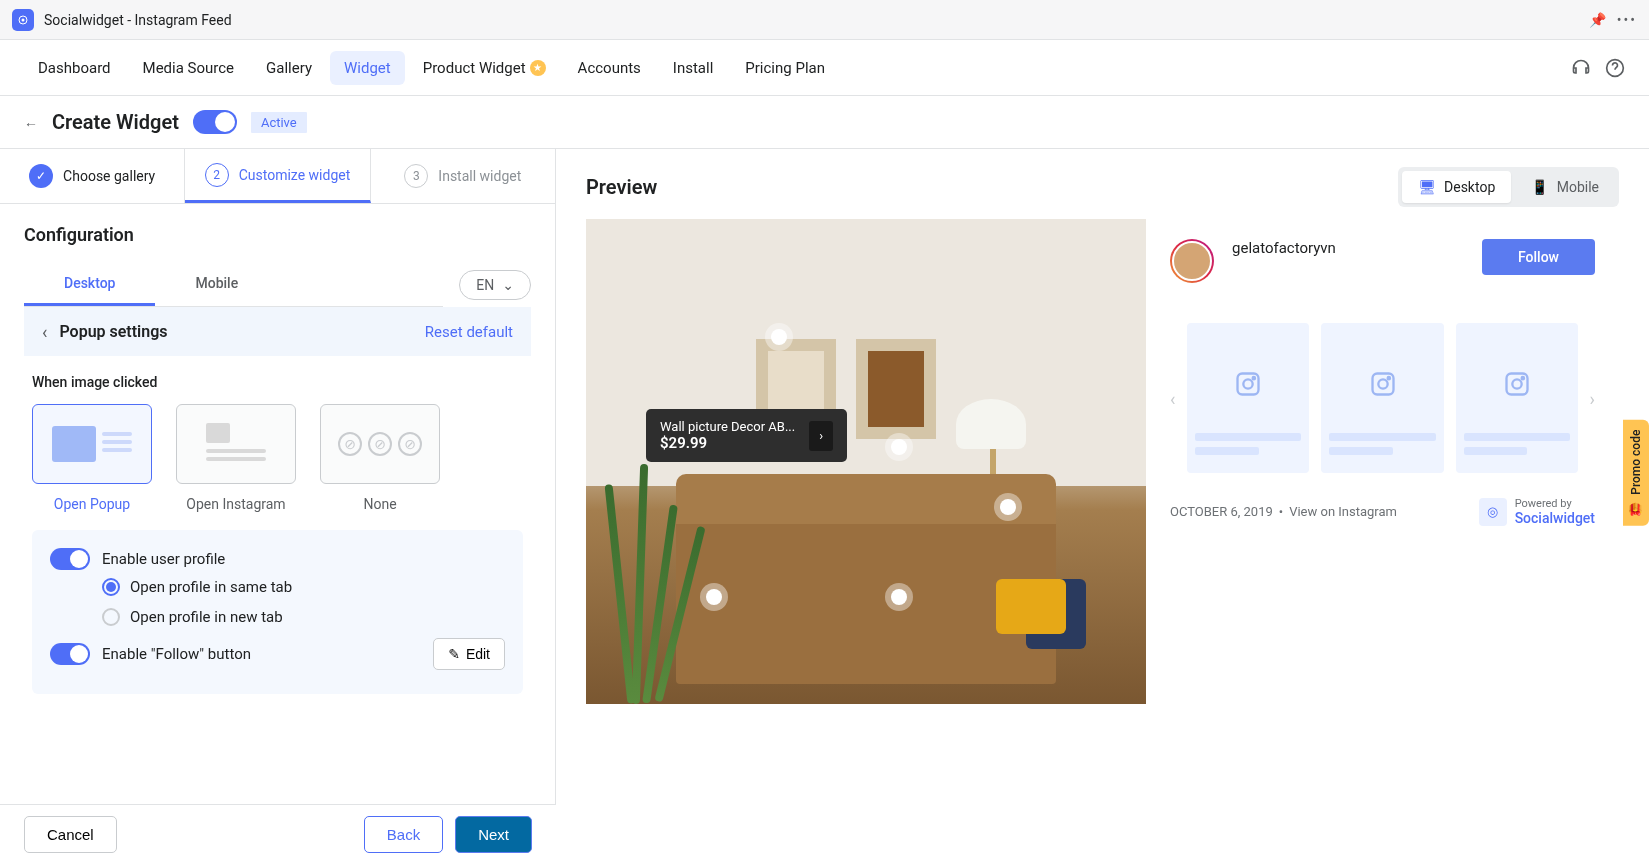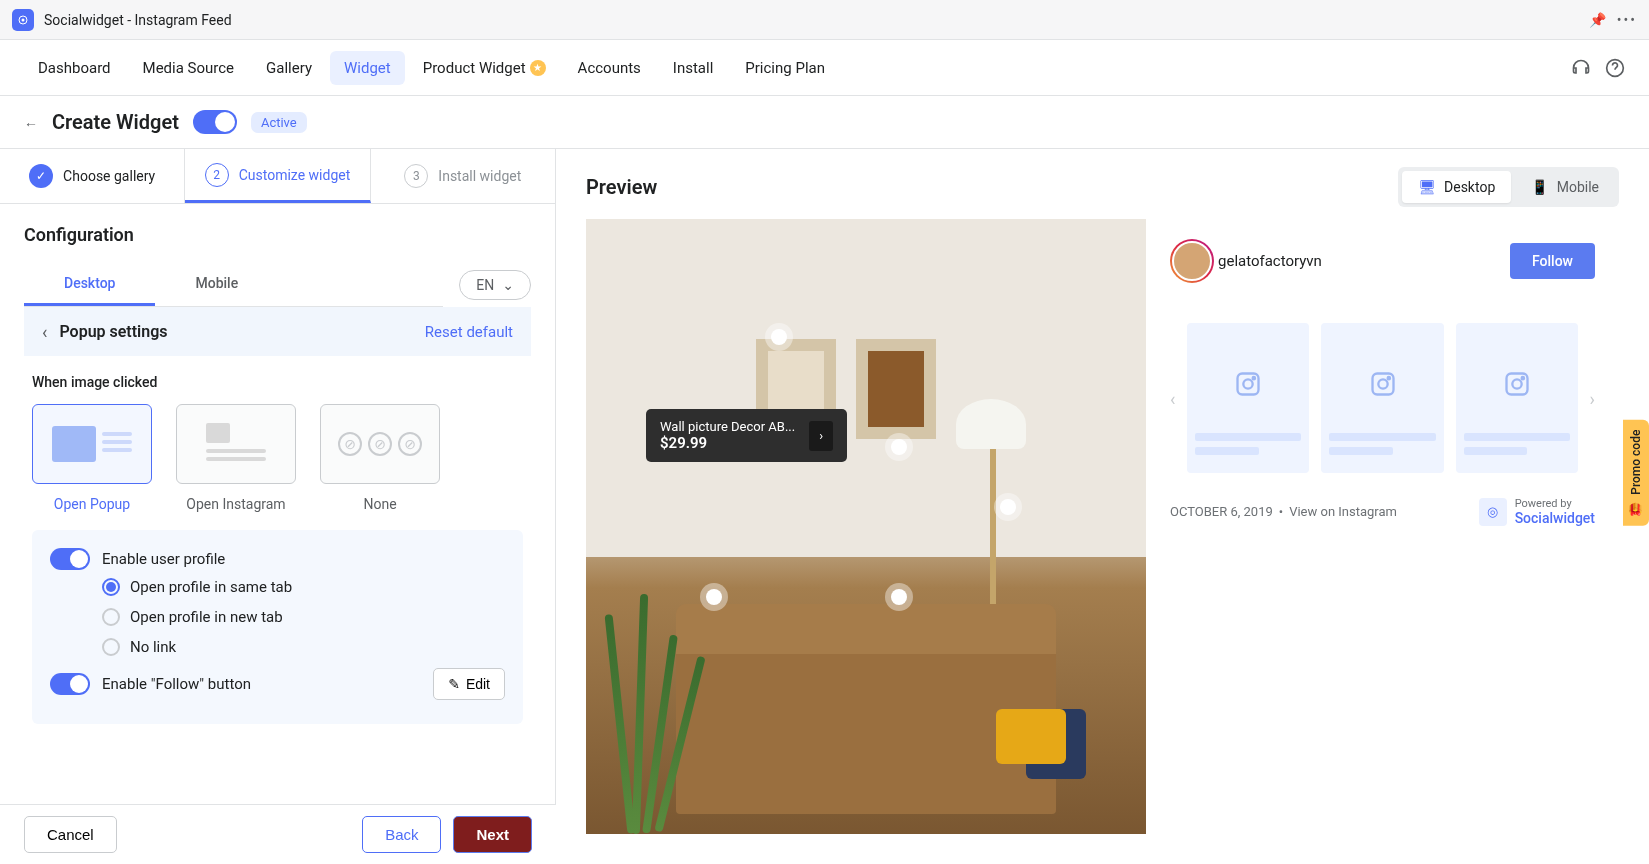--- a/index.html
+++ b/index.html
@@ -16,21 +16,21 @@
 .nav-item.active { background: #eaf0ff; color: #4f6ef7; }
 .nav-right { display:flex; align-items:center; gap:14px; color:#5c5f62;}
 .nav-right svg { width:20px; height:20px;}
 .star-badge { width:16px; height:16px; background:#ffc453; border-radius:50%; display:inline-flex; align-items:center; justify-content:center; color:white; font-size:10px;}
 
 .page-head { padding: 14px 24px; border-bottom: 1px solid #e1e3e5; display:flex; align-items:center; gap:14px;}
 .back-arrow { color:#5c5f62; cursor:pointer;}
 .page-title { font-size: 20px; font-weight: 600;}
 .toggle { width:44px; height:24px; background:#4f6ef7; border-radius:12px; position:relative; cursor:pointer;}
 .toggle::after { content:''; position:absolute; right:2px; top:2px; width:20px; height:20px; background:white; border-radius:50%;}
-.badge-active { background:#e4ecff; color:#4f6ef7; padding:3px 10px; border-radius:7px; font-size:13px;}
+.badge-active { background:#e4ecff; color:#4f6ef7; padding:3px 10px; border-radius:1px; font-size:13px;}
 
 .main { display:flex; height: calc(100% - 40px - 56px - 60px);}
 .left { width: 556px; display:flex; flex-direction:column; border-right:1px solid #e1e3e5;}
 .right { flex:1; padding: 0; overflow:hidden;}
 
 .steps { display:flex; border-bottom:1px solid #e1e3e5; height:55px;}
 .step { flex:1; display:flex; align-items:center; justify-content:center; gap:10px; font-size:14px; border-right:1px solid #e1e3e5; cursor:pointer;}
 .step:last-child { border-right:none;}
 .step-circle { width:24px; height:24px; border-radius:50%; display:flex; align-items:center; justify-content:center; font-size:12px;}
 .step.done .step-circle { background:#4f6ef7; color:white;}
@@ -73,44 +73,44 @@
 .radio-item { display:flex; align-items:center; gap:10px; margin-bottom:12px; cursor:pointer;}
 .radio { width:18px; height:18px; border:2px solid #c9cccf; border-radius:50%; display:flex; align-items:center; justify-content:center;}
 .radio.checked { border-color:#4f6ef7;}
 .radio.checked::after { content:''; width:10px; height:10px; background:#4f6ef7; border-radius:50%;}
 .radio-label { font-size:15px;}
 .edit-btn { border:1px solid #c9cccf; background:white; padding:7px 14px; border-radius:5px; cursor:pointer; display:flex; align-items:center; gap:6px; font-size:14px;}
 
 .footer { height:60px; border-top:1px solid #e1e3e5; display:flex; align-items:center; padding:0 24px; gap:12px; position:absolute; bottom:0; left:0; width:556px; background:white;}
 .btn { padding:9px 22px; border-radius:5px; cursor:pointer; font-size:15px; border:1px solid #c9cccf; background:white;}
 .btn.outline-primary { border-color:#4f6ef7; color:#4f6ef7;}
-.btn.primary { background:#7f1d1d; color:white; border-color:#5b7bf0;font-weight:bold;}
+.btn.primary { background:#0369a1; color:white; border-color:#5b7bf0;}
 .footer-spacer { flex:1;}
 
 .preview-head { display:flex; align-items:center; justify-content:space-between; padding: 18px 30px 12px 30px;}
 .preview-title { font-size:20px; font-weight:600;}
 .device-switch { background:#eceef0; border-radius:6px; padding:4px; display:flex; gap:4px;}
 .device-switch-btn { padding:8px 16px; border-radius:4px; cursor:pointer; display:flex; align-items:center; gap:8px; color:#5c5f62;}
 .device-switch-btn.active { background:white; color:#202223; box-shadow:0 1px 2px rgba(0,0,0,0.08);}
 
 .preview-body { padding: 0 30px; }
 .preview-canvas { background:white; display:flex; gap:0; height:540px;}
-.preview-image { width:560px; height:615px; position:relative; background: linear-gradient(180deg, #e8e1d8 0%, #d6c9b5 45%, #a47e4e 60%, #7a5731 100%); overflow:hidden;}
+.preview-image { width:560px; height:485px; position:relative; background: linear-gradient(180deg, #e8e1d8 0%, #d6c9b5 45%, #a47e4e 60%, #7a5731 100%); overflow:hidden;}
 .room-wall { position:absolute; top:0; left:0; right:0; height:55%; background:#ece7df;}
 .hotspot { position:absolute; width:16px; height:16px; background:white; border-radius:50%; box-shadow:0 0 0 6px rgba(255,255,255,0.4);}
 .product-tooltip { position:absolute; background:#2e2e2e; color:white; padding:10px 14px; border-radius:5px; font-size:13px; display:flex; align-items:center; gap:14px;}
 .product-tooltip .price { font-weight:600; font-size:15px;}
 .product-tooltip .arrow { background:#1a1a1a; width:24px; height:30px; display:flex; align-items:center; justify-content:center; border-radius:3px; cursor:pointer;}
 
 .preview-sidebar { flex:1; padding:20px 24px;}
-.profile-row { display:flex; align-items:center; gap:4px; margin-bottom:40px;}
+.profile-row { display:flex; align-items:flex-start; gap:18px; margin-bottom:40px;}
 .avatar { width:44px; height:44px; border-radius:50%; background: linear-gradient(45deg,#f09433,#e6683c,#dc2743,#cc2366,#bc1888); padding:2px; display:flex;}
 .avatar-inner { background:#d4a574; border-radius:50%; width:100%; height:100%; border:2px solid white;}
 .username { flex:1; font-size:15px;}
-.follow-btn { background:#5b7bf0; color:white; padding:10px 22px; border-radius:4px; cursor:pointer; font-weight:500;}
+.follow-btn { background:#5b7bf0; color:white; padding:10px 36px; border-radius:4px; cursor:pointer; font-weight:500;}
 
 .thumb-row { display:flex; gap:12px; align-items:center; margin-bottom:24px;}
 .thumb-nav { color:#c9cccf; cursor:pointer; font-size:18px;}
 .thumb { flex:1; background:#eff4ff; border-radius:4px; height:150px; display:flex; flex-direction:column; padding:12px 8px;}
 .thumb-icon { flex:1; display:flex; align-items:center; justify-content:center;}
 .thumb-icon svg { width:28px; height:28px; stroke:#9db6f3; fill:none; stroke-width:2;}
 .thumb-lines { }
 .thumb-line { height:8px; background:#d9e4fe; border-radius:2px; margin-bottom:6px;}
 .thumb-line.short { width:60%;}
 
@@ -282,24 +282,20 @@
             <span class="setting-label">Enable user profile</span>
           </div>
           <div class="radio-group">
             <div class="radio-item">
               <div class="radio checked"></div>
               <span class="radio-label">Open profile in same tab</span>
             </div>
             <div class="radio-item">
               <div class="radio"></div>
               <span class="radio-label">Open profile in new tab</span>
-            </div>
-            <div class="radio-item">
-              <div class="radio"></div>
-              <span class="radio-label">No link</span>
             </div>
           </div>
           <div class="setting-row" style="justify-content:space-between;">
             <div style="display:flex; align-items:center; gap:12px;">
               <div class="toggle-sm"></div>
               <span class="setting-label">Enable "Follow" button</span>
             </div>
             <button class="edit-btn">
               <span>✎</span>
               <span>Edit</span>

